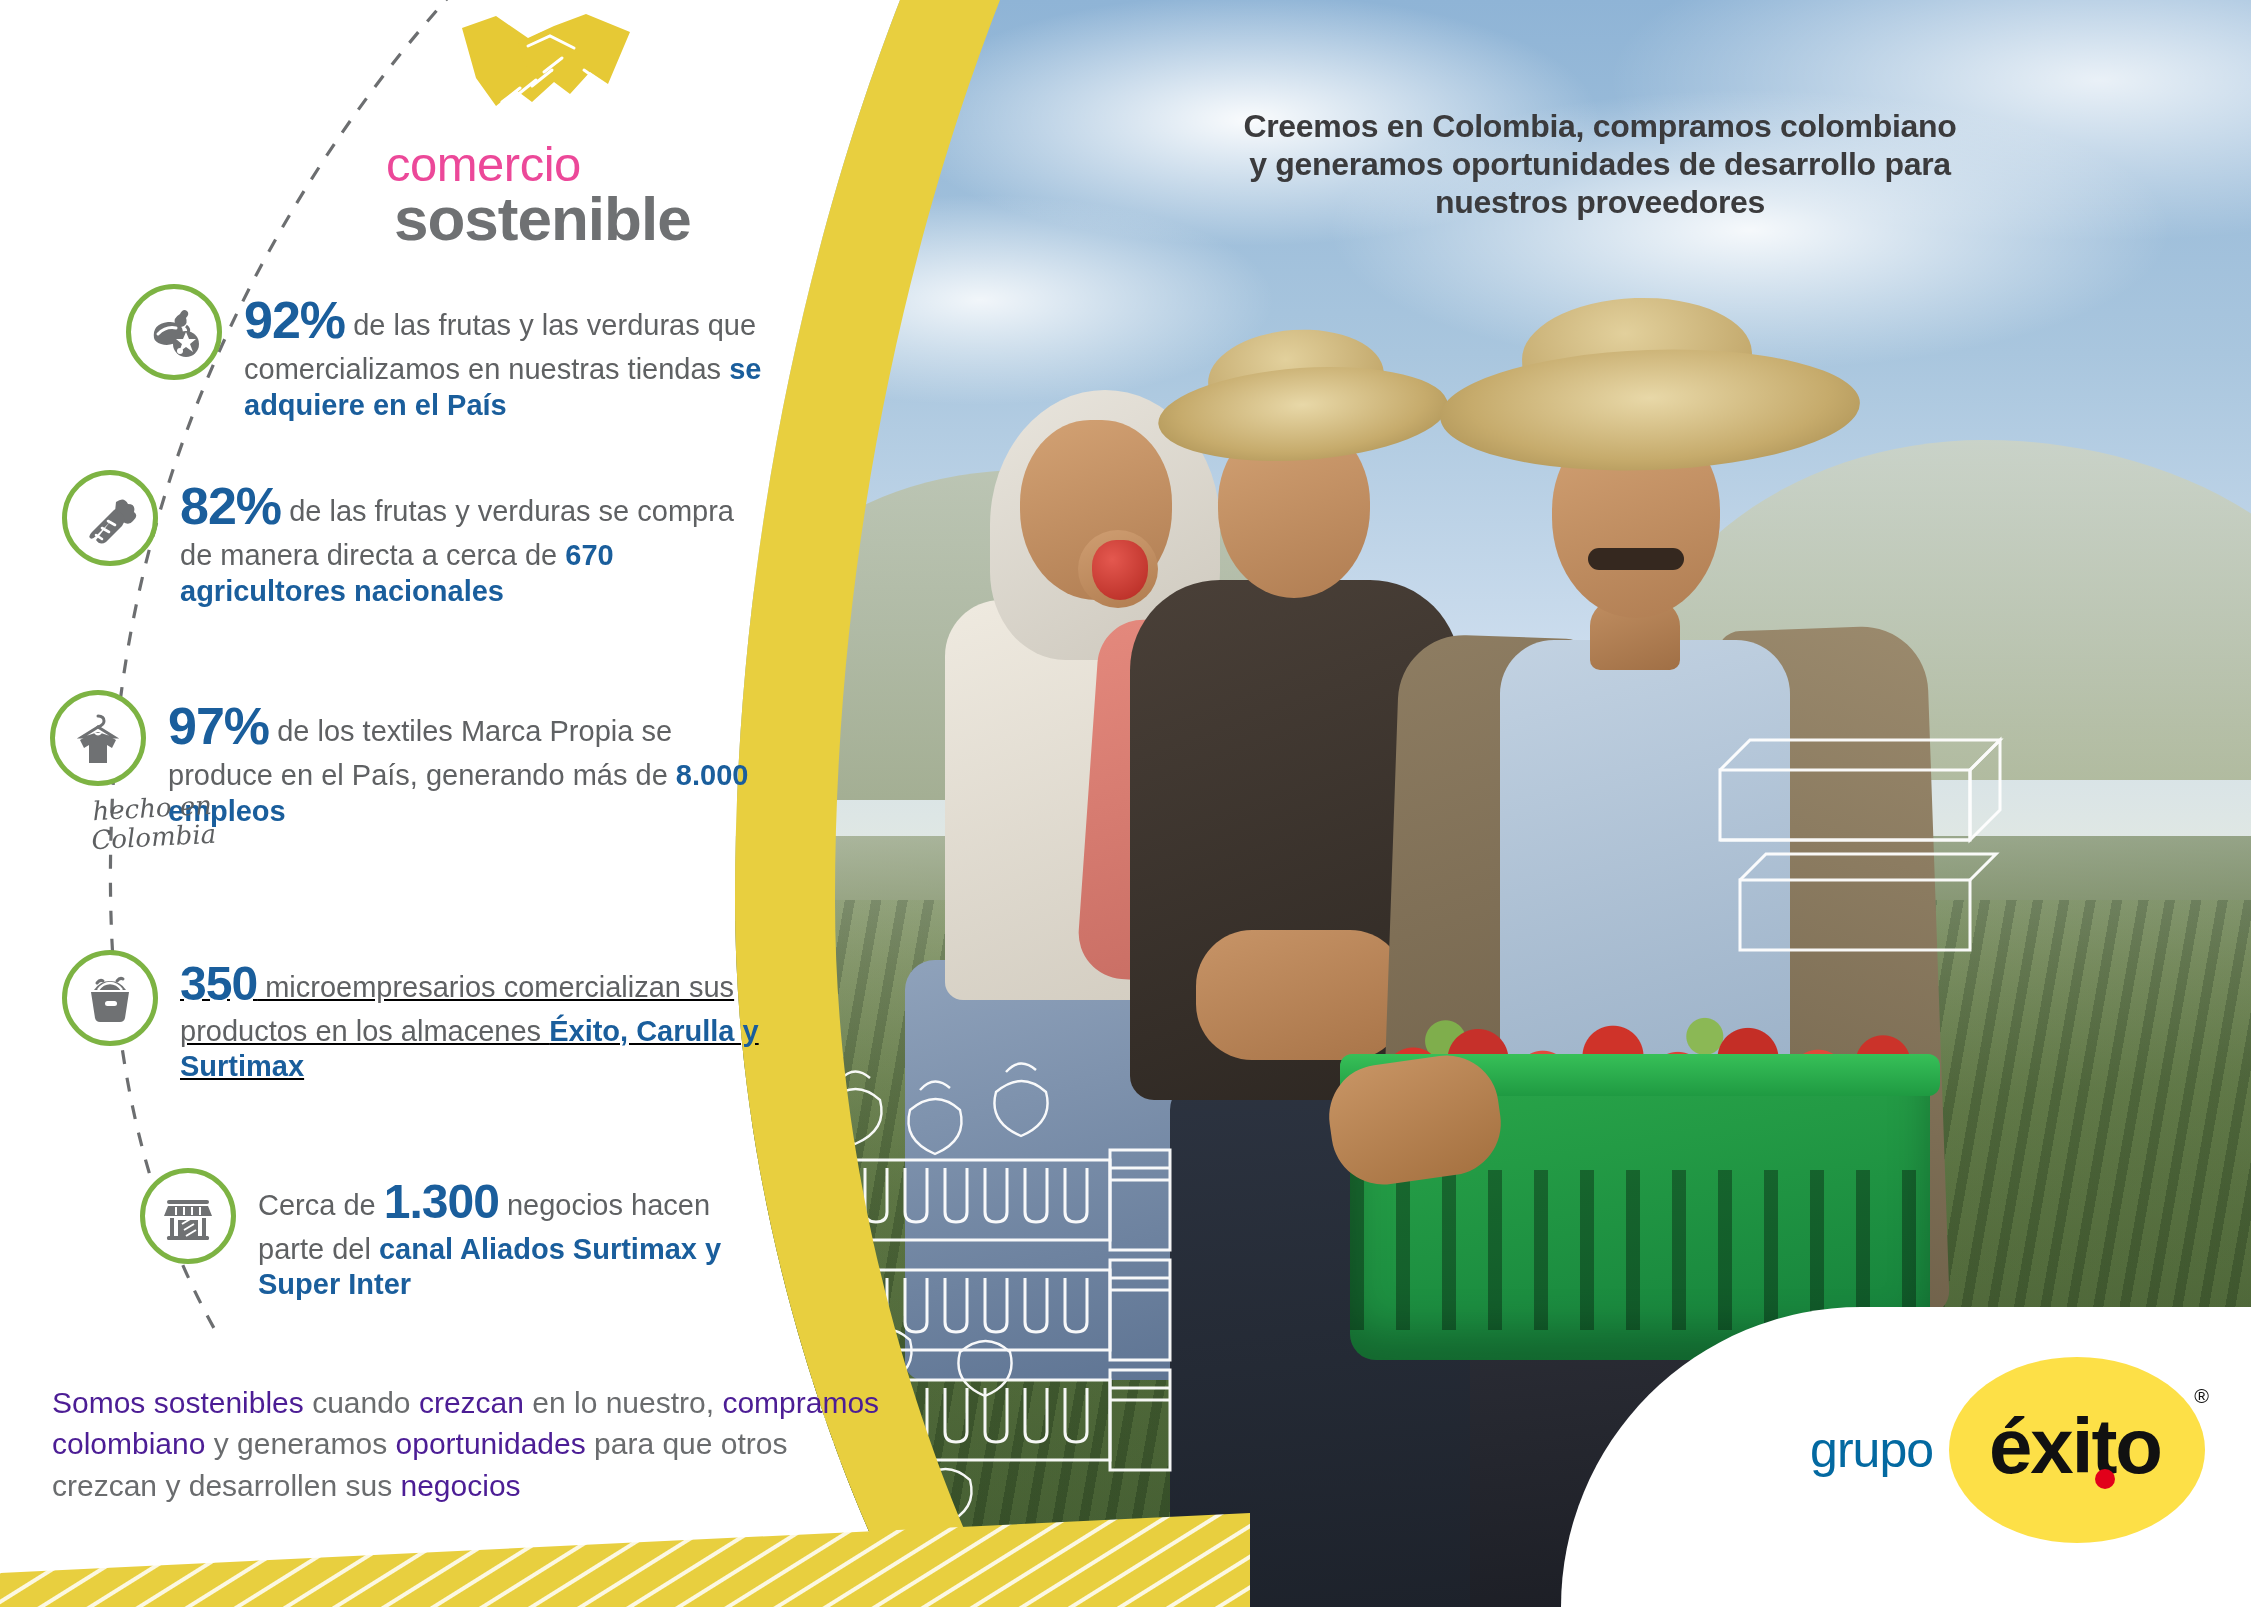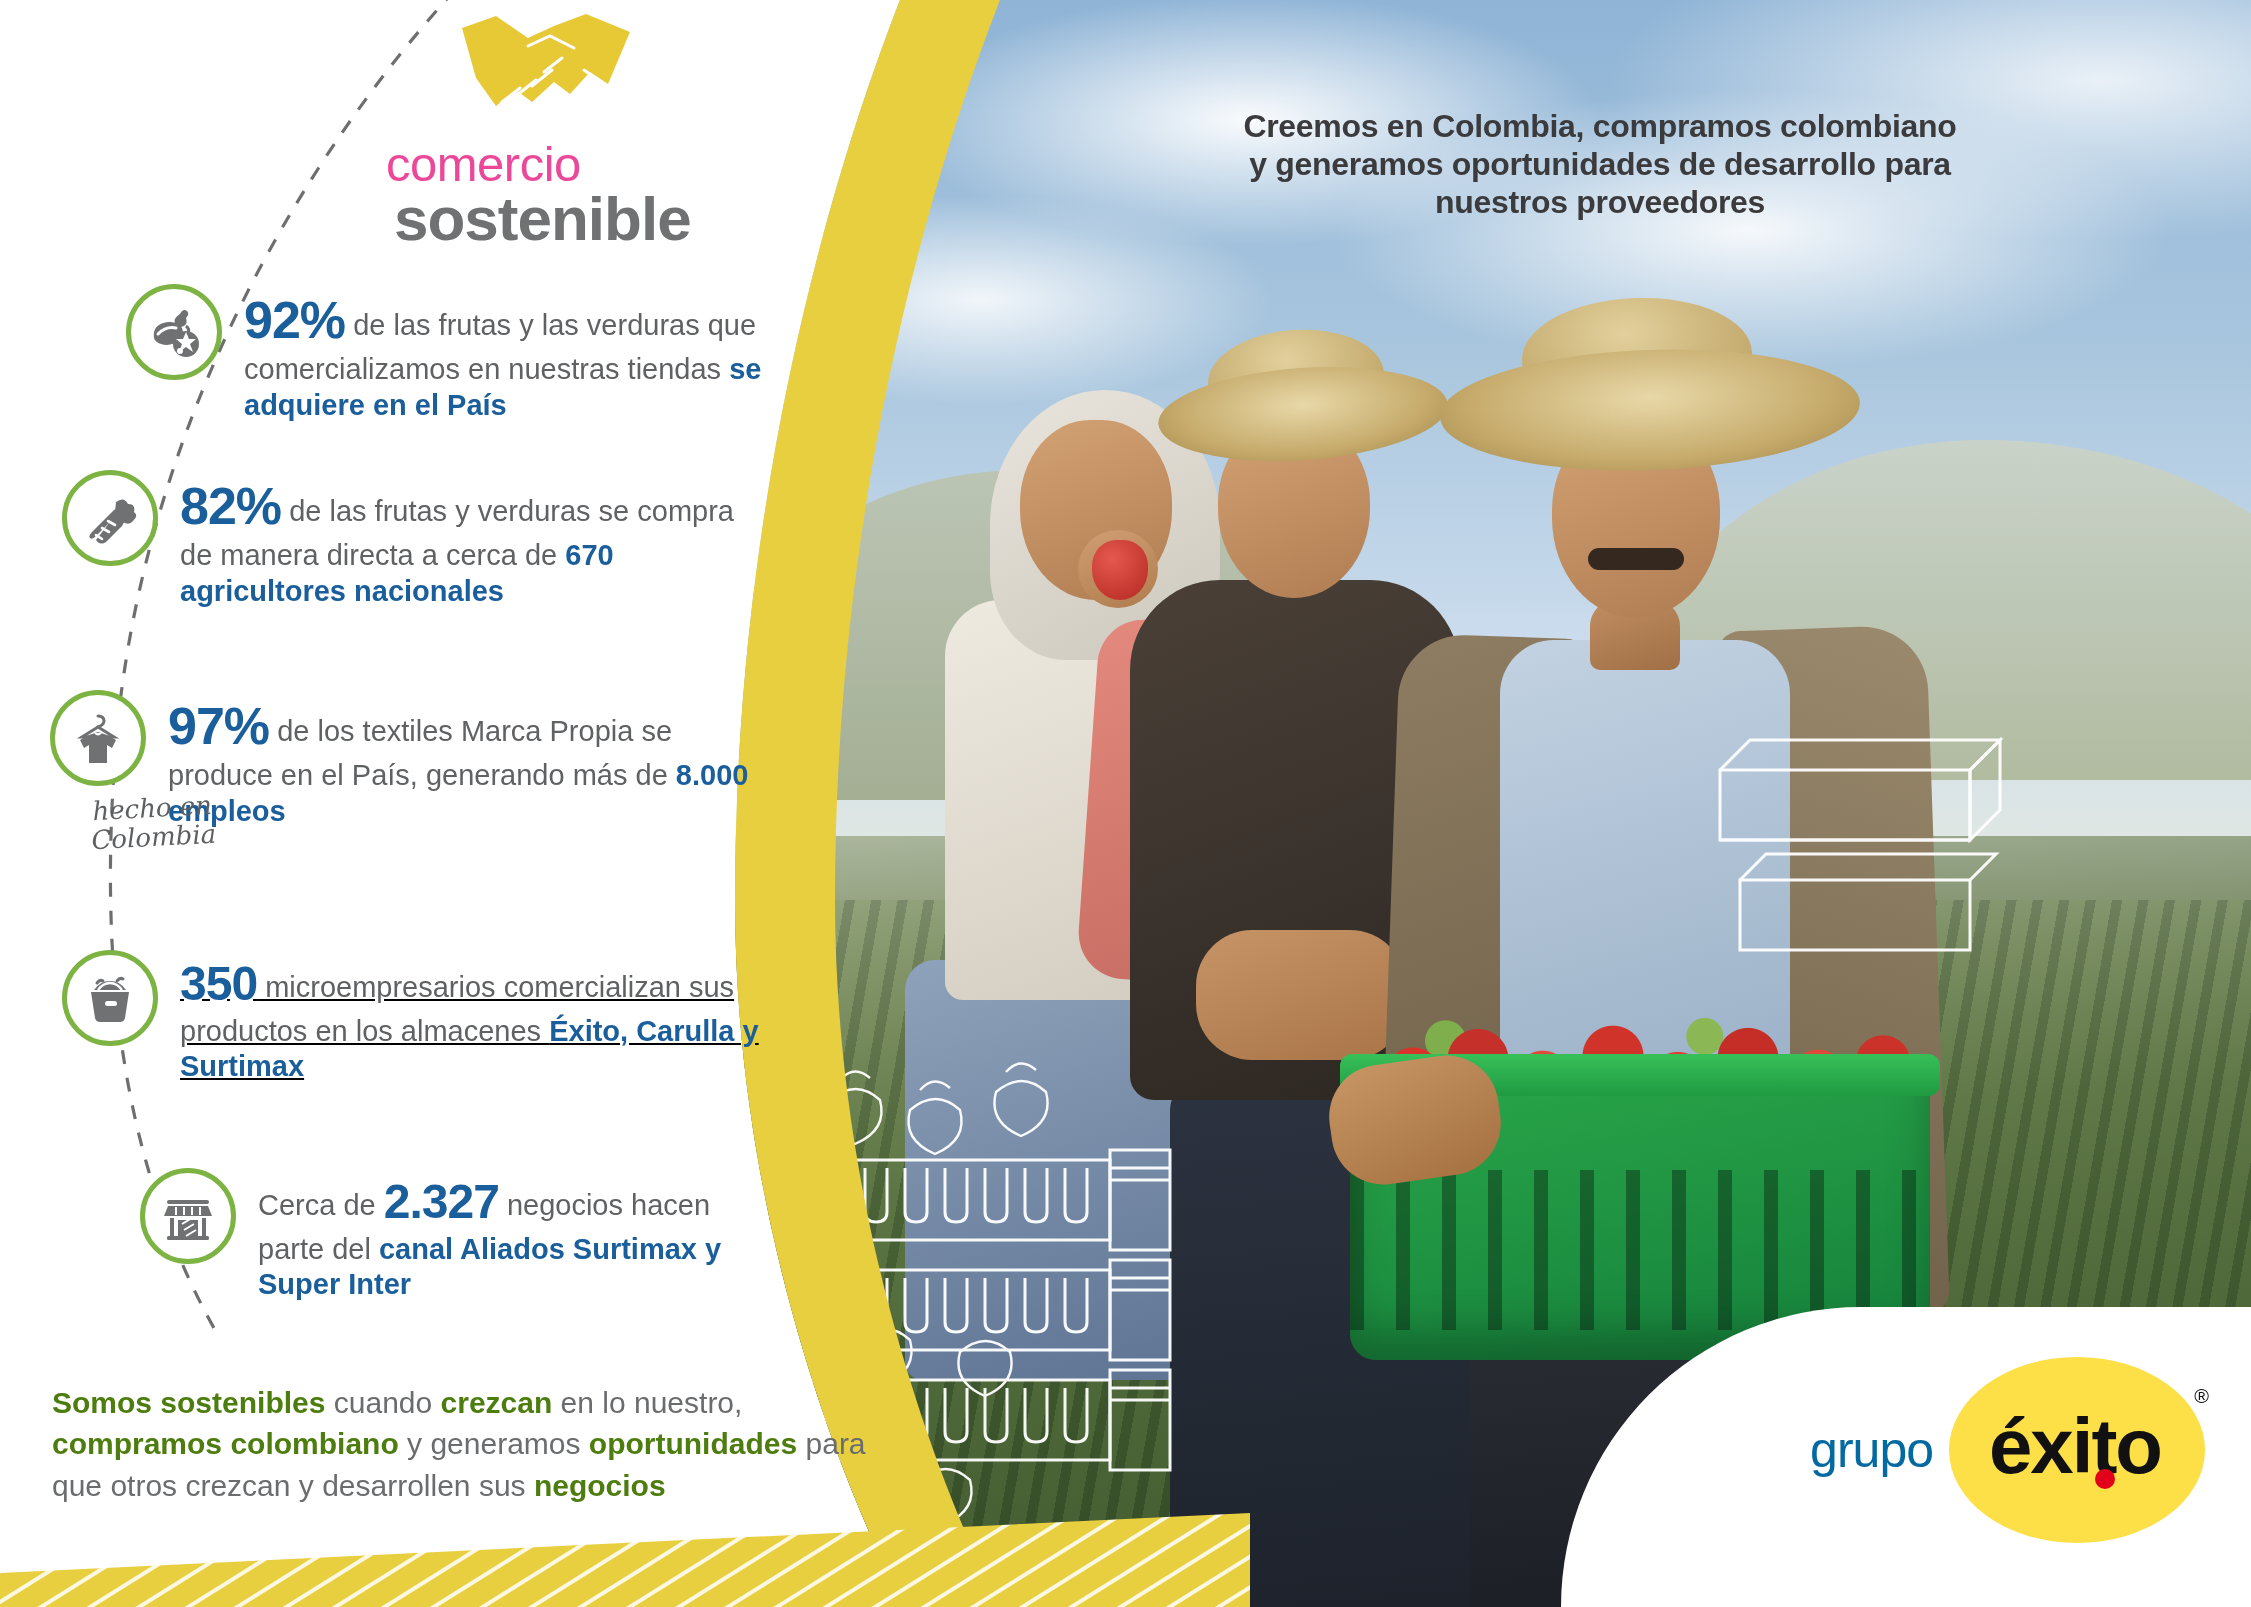--- a/index.html
+++ b/index.html
@@ -212,21 +212,21 @@
     font-family:"DejaVu Serif", serif; font-style:italic;
     font-size:26px; color:#5d5f61; line-height:1.12; text-align:center;
     transform:rotate(-3deg);
   }
 
   
   .bottom-para {
     position:absolute; left:52px; top:1382px; width:840px;
     font-size:30px; line-height:1.38; color:#6a6c6e;
   }
-  .bottom-para b { color:#4d7c0f; font-weight:bold; }
+  .bottom-para b { color:#4c1d95; font-weight:normal; }
 
   
   .headline {
     position:absolute; left:1010px; top:108px; width:1180px;
     text-align:center; z-index:6;
     font-size:32px; font-weight:bold; line-height:1.18; color:#3b3b3d;
     letter-spacing:-.3px;
   }
 
   
@@ -491,21 +491,21 @@
             <rect x="20" y="34" width="20" height="18"></rect>
           </g>
           <g stroke="#ffffff" stroke-width="2" fill="none">
             <path d="M18 21 v8 M26 21 v8 M34 21 v8 M42 21 v8"></path>
             <path d="M24 38 l10 -6 M26 44 l10 -6 M28 50 l10 -6"></path>
           </g>
           <circle cx="18" cy="40" r="2" fill="#ffffff"></circle>
           <rect x="17" y="40" width="2" height="7" fill="#ffffff"></rect>
         </svg>
       </div>
-      <div class="stat-text">Cerca de <span class="bignum sm">2.327</span> negocios hacen parte del <b>canal Aliados Surtimax y Super Inter</b></div>
+      <div class="stat-text">Cerca de <span class="bignum sm">1.300</span> negocios hacen parte del <b>canal Aliados Surtimax y Super Inter</b></div>
     </div>
 
     <div class="bottom-para"><b>Somos sostenibles</b> cuando <b>crezcan</b> en lo nuestro, <b>compramos colombiano</b> y generamos <b>oportunidades</b> para que otros crezcan y desarrollen sus <b>negocios</b></div>
   </div>
 
   <svg class="stripe-band" viewBox="0 0 1250 130" preserveAspectRatio="none">
     <defs>
       <pattern id="stripes" width="26" height="26" patternUnits="userSpaceOnUse" patternTransform="rotate(58)">
         <rect width="26" height="26" fill="#e8cf3f"></rect>
         <rect width="4" height="26" fill="#ffffff" opacity=".85"></rect>

